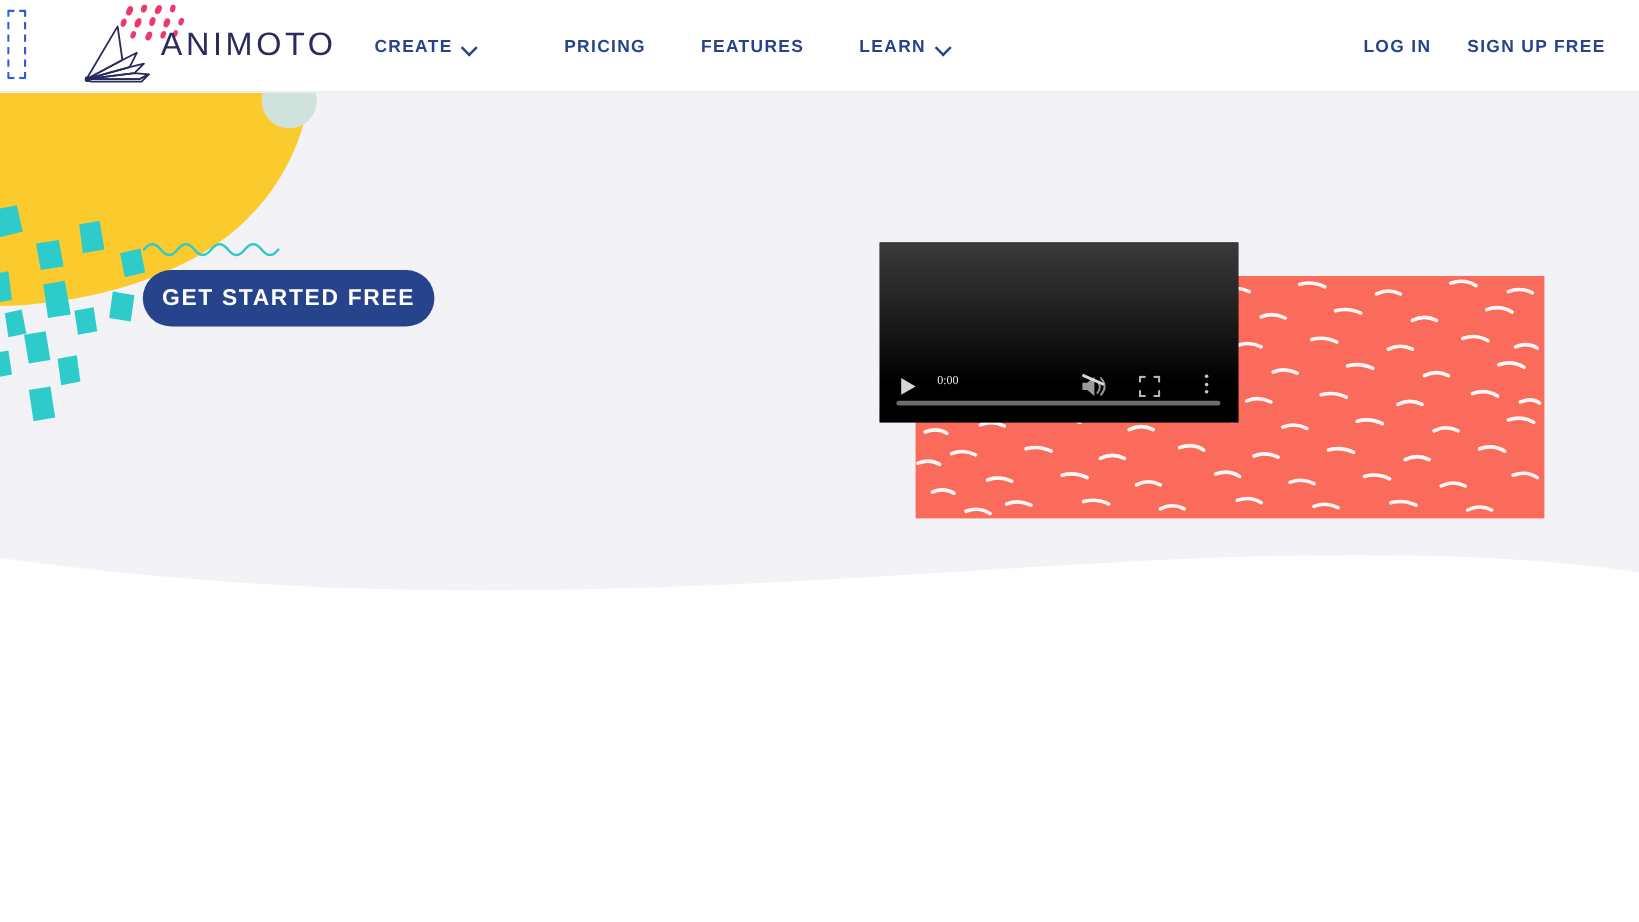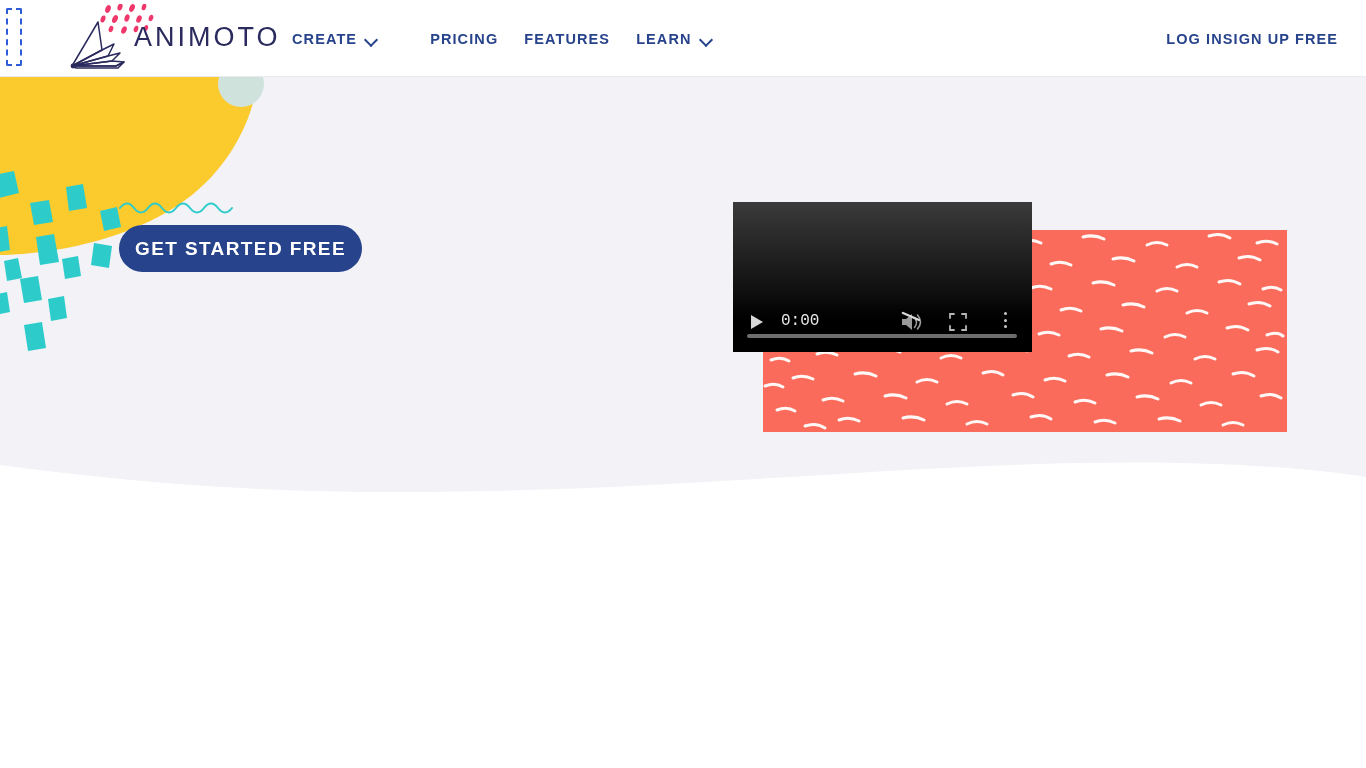--- a/index.html
+++ b/index.html
@@ -40,37 +40,37 @@
   }
 
   .nav {
     position:absolute; left:292px; top:0; height:77px;
     display:flex; align-items:center; gap:0px;
   }
   .nav-item {
     display:flex; align-items:center; gap:8px;
     font-size:14.5px; font-weight:700; letter-spacing:1.1px;
     color:#27438b; cursor:pointer; white-space:nowrap;
-    padding:0 26px 0 0; height:77px;
+    padding:0 26px 0 0; height:77px;margin-left:20px;
   }
   .nav-item:first-child { padding-left:0; }
   .nav-gap { width:26px; }
   .chev {
     width:13px; height:8px; position:relative; display:inline-block;
   }
   .chev::before {
     content:""; position:absolute; left:1px; top:0px;
     width:8px; height:8px;
     border-right:2.4px solid #27438b; border-bottom:2.4px solid #27438b;
     transform:rotate(45deg);
   }
 
   .auth {
     position:absolute; right:28px; top:0; height:77px;
-    display:flex; align-items:center; 
+    display:flex; align-items:center; gap:30px;
   }
   .auth-item {
     font-size:14.5px; font-weight:700; letter-spacing:1.1px;
     color:#27438b; cursor:pointer; white-space:nowrap;
   }
 
   
   .hero {
     position:absolute; left:0; top:77px; width:1366px; height:425px;
     background:#f2f2f7; overflow:hidden; z-index:10;
@@ -119,22 +119,22 @@
     position:absolute; left:0; top:10px; width:100%; height:24px;
   }
   .v-play {
     position:absolute; left:18px; top:5px;
     width:0; height:0; border-left:12px solid #d6d6d6;
     border-top:7px solid transparent; border-bottom:7px solid transparent;
     cursor:pointer;
   }
   .v-time {
     position:absolute; left:48px; top:2px;
-    color:#e8e8e8; font-size:16px; font-weight:400;
-    font-family:Liberation Mono, monospace;
+    color:#e8e8e8; font-size:10px; font-weight:400;
+    font-family:Liberation Serif, serif;
   }
   .v-mute { position:absolute; left:166px; top:1px; width:24px; height:22px; cursor:pointer; }
   .v-full { position:absolute; left:216px; top:3px; width:18px; height:18px; cursor:pointer; }
   .v-kebab { position:absolute; left:264px; top:2px; width:16px; height:20px; cursor:pointer; }
   .v-kebab i {
     display:block; width:3px; height:3px; border-radius:50%;
     background:#c8c8c8; margin:0 auto 3.5px auto;
   }
   .v-bar {
     position:absolute; left:14px; bottom:14px;

